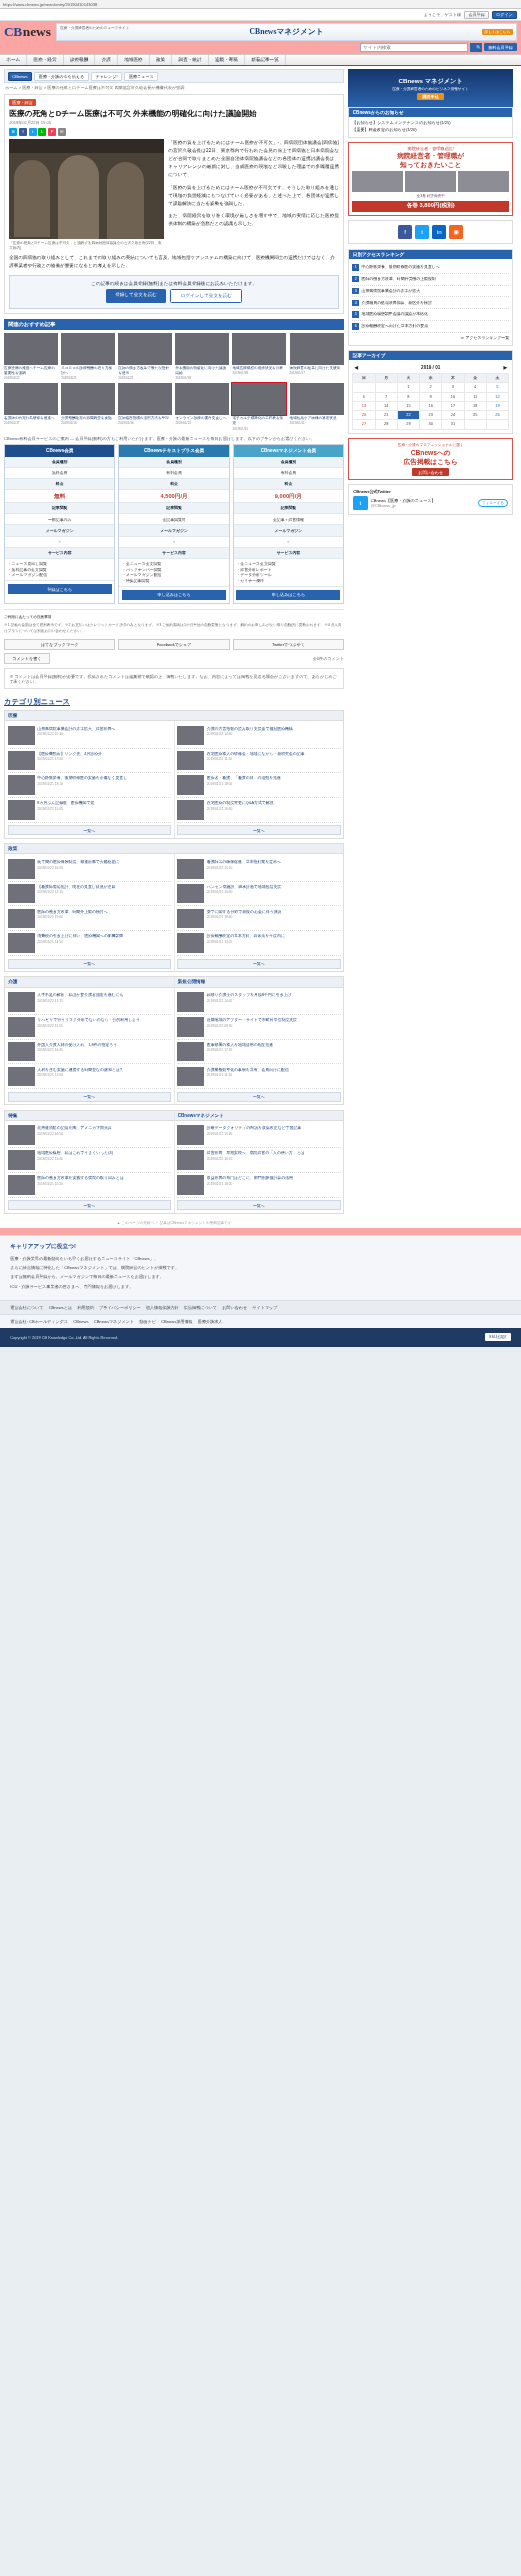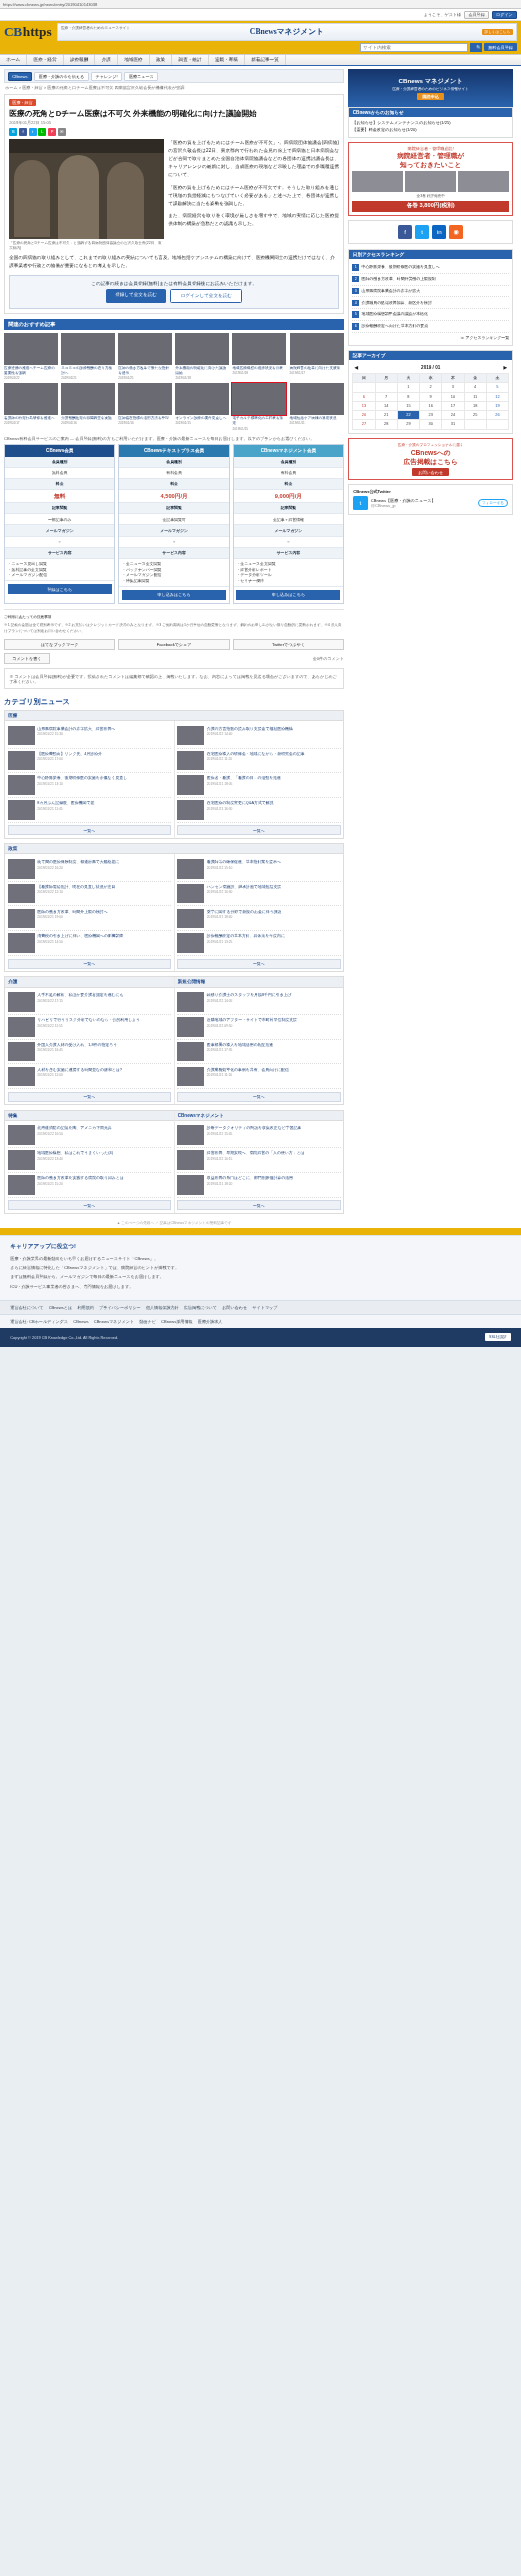--- a/index.html
+++ b/index.html
@@ -14,21 +14,21 @@
   .browser-bar {
     height: 9.3px;
     background: #f2f2f2;
     border-bottom: 0.5px solid #c9c9c9;
     display: flex;
     align-items: center;
     padding: 0 3.1px;
     font-size: 4.1px;
     color: #555;
   }
-  .page { width:521px; background:#eab308; }
+  .page { width:521px; background:#fca5a5; }
   
   .util-bar {
     background:#fff;
     border-bottom:0.5px solid #ddd;
     display:flex;
     justify-content:flex-end;
     align-items:center;
     gap:3.1px;
     padding:1.5px 4.1px;
     font-size:4.1px;
@@ -162,21 +162,21 @@
   .plan-row { border-bottom:0.5px solid #e2e8f0; font-size:3.9px; padding:2.1px 2.6px; line-height:1.5; text-align:center; color:#333;}
   .plan-row.price { font-size:5.7px; font-weight:bold; color:#c0392b;}
   .plan-row.lbl { background:#eef3f8; font-weight:bold; color:#234;}
   .plan-cta { background:#2a63ad; color:#fff; text-align:center; font-size:4.1px; padding:2.6px; margin:2.6px;}
   .terms { font-size:3.6px; color:#666; line-height:1.7; margin-top:5.2px; border-top:0.5px solid #e3e3e3; padding-top:4.1px;}
   
   .social-row { display:flex; gap:3.1px; margin-top:5.2px; }
   .soc { flex:1; border:0.5px solid #ccc; font-size:4.1px; padding:2.1px; text-align:center; background:#f8f8f8;}
   .comment-box { border:0.5px solid #ddd; margin-top:4.1px; padding:4.1px; font-size:4.1px; color:#555;}
   
-  .cat-title { font-size:7.2px; font-weight:bold; color:#1d4a8f; margin:8.2px 0 3.1px 0;}
+  .cat-title { font-size:7.2px; font-weight:bold; color:#1d4a8f; margin:8.2px 0 3.1px 0;text-decoration:underline;}
   .cat-block { border:0.5px solid #dcdcdc; margin-bottom:4.1px; }
   .cat-bar { background:#eceff3; border-bottom:0.5px solid #dcdcdc; font-size:4.6px; font-weight:bold; padding:2.1px 3.1px; color:#1d4a8f;}
   .cat-cols { display:flex; }
   .cat-col { flex:1; padding:2.6px; }
   .cat-col + .cat-col { border-left:0.5px solid #e8e8e8;}
   .news-item { display:flex; gap:2.6px; padding:2.1px 0; border-bottom:0.5px dotted #ddd;}
   .news-thumb { width:27px;height:19.6px;background:#70707a; flex:none;}
   .news-txt { font-size:3.9px; line-height:1.45; color:#1a3d73;}
   .news-date { font-size:3.3px; color:#999; margin-top:1px;}
   .more-btn { display:block; text-align:center; font-size:3.9px; background:#eef2f7; border:0.5px solid #cfd8e4; margin:2.6px auto 0; padding:1.5px 0; color:#1d4a8f;}
@@ -230,21 +230,21 @@
 
   <div class="util-bar">
     <span>ようこそ、ゲスト様</span>
     <span class="pill">会員登録</span>
     <span class="pill blue">ログイン</span>
   </div>
 
   <div class="masthead">
     <div class="logo">
       <span class="cb">CB</span>
-      <span class="news">https</span>
+      <span class="news">news</span>
     </div>
     <div class="mast-banner">
       <span class="bn-sub">医療・介護経営者のためのニュースサイト</span>
       <span class="bn-title">CBnewsマネジメント</span>
       <span class="bn-btn">詳しくはこちら</span>
     </div>
   </div>
 
   <div class="search-row">
     <input type="text" placeholder="サイト内検索" style="">

